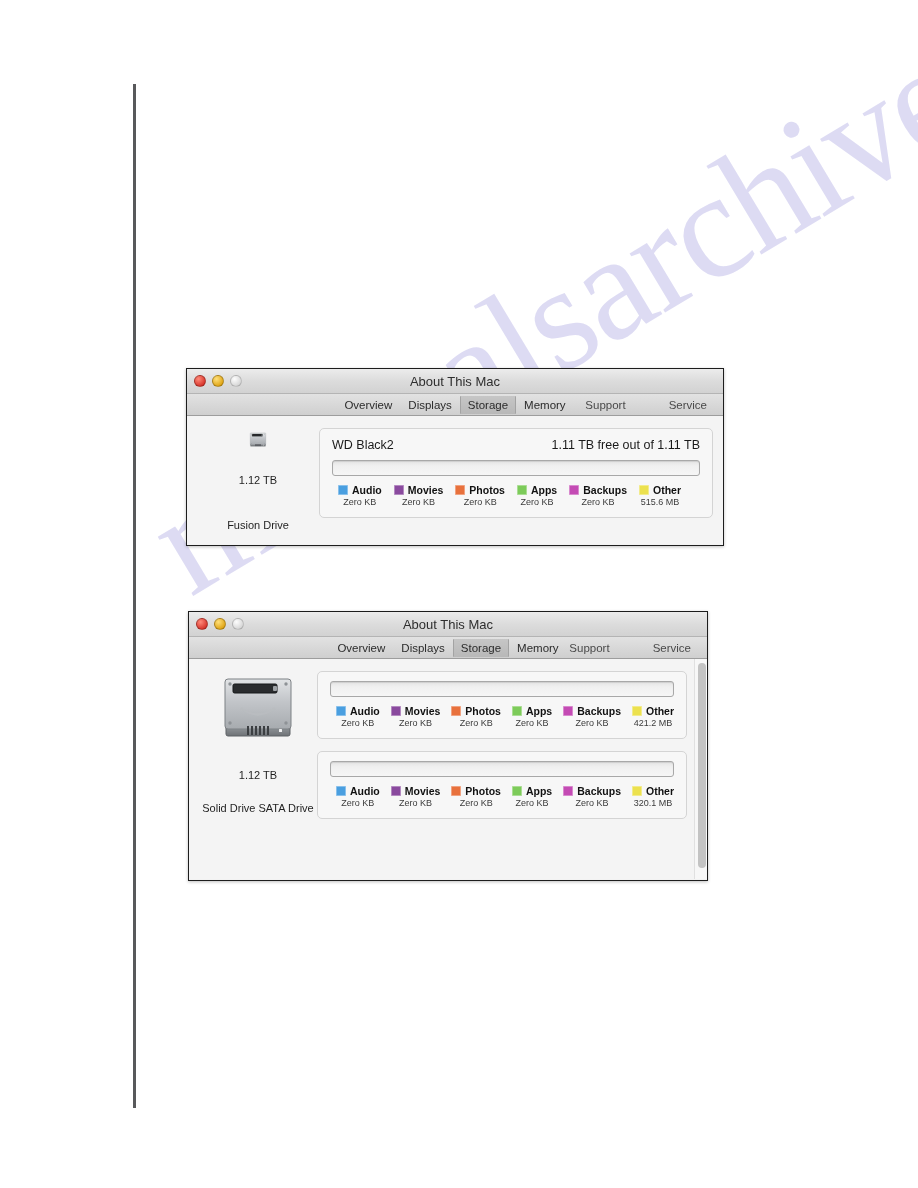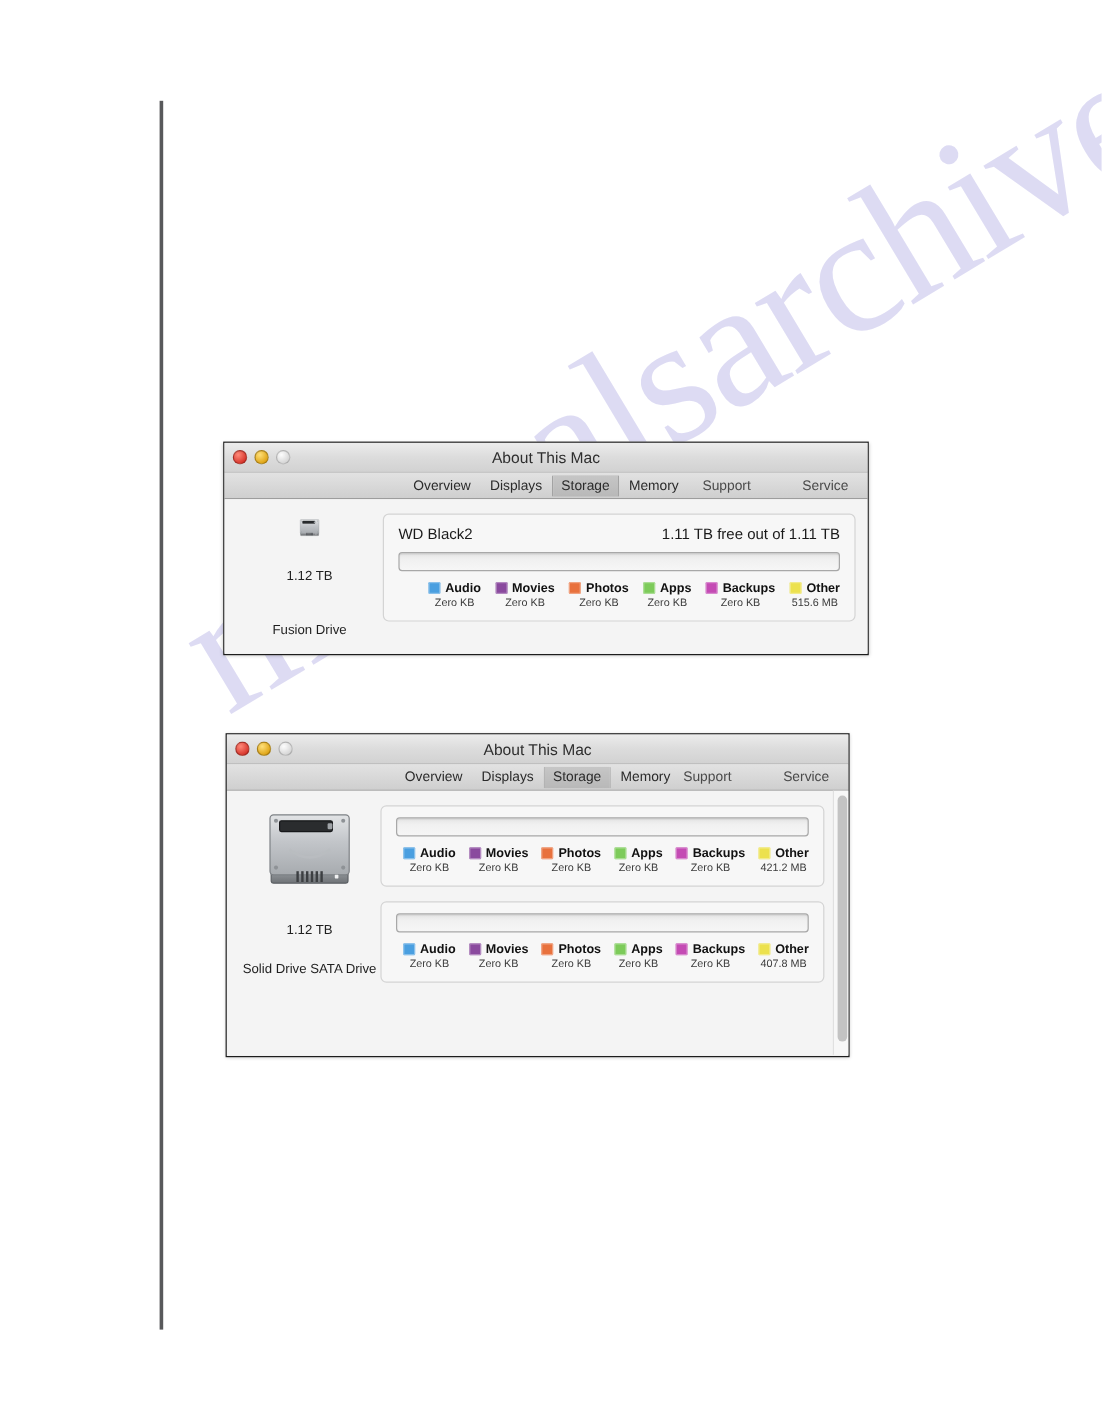--- a/index.html
+++ b/index.html
@@ -180,21 +180,21 @@
     border: 1px solid #a8a8a8;
     border-radius: 3px;
     background: linear-gradient(to bottom, #e4e4e4 0%, #f0f0f0 35%, #f6f6f6 100%);
     box-shadow: inset 0 1px 1px rgba(0,0,0,.10);
   }
 
   
   .legend {
     margin-top: 8px;
     display: flex;
-    justify-content: flex-end;
+    justify-content: flex-start;
     padding-left: 6px;
     gap: 0;
   }
   .legend-item {
     display: flex;
     flex-direction: column;
     align-items: center;
     min-width: 0;
   }
   .legend-top {
@@ -525,21 +525,21 @@
                 <span class="swatch" style="background:#c44bb4"></span>
                 <span class="legend-name">Backups</span>
               </div>
               <div class="legend-val">Zero KB</div>
             </div>
             <div class="legend-item">
               <div class="legend-top">
                 <span class="swatch" style="background:#ece14e"></span>
                 <span class="legend-name">Other</span>
               </div>
-              <div class="legend-val">407.8 MB</div>
+              <div class="legend-val">320.1 MB</div>
             </div>
           </div>
         </div>
 
       </div>
 
       <div class="scrollbar">
         <div class="scrollthumb" style="height:205px"></div>
       </div>
     </div>

